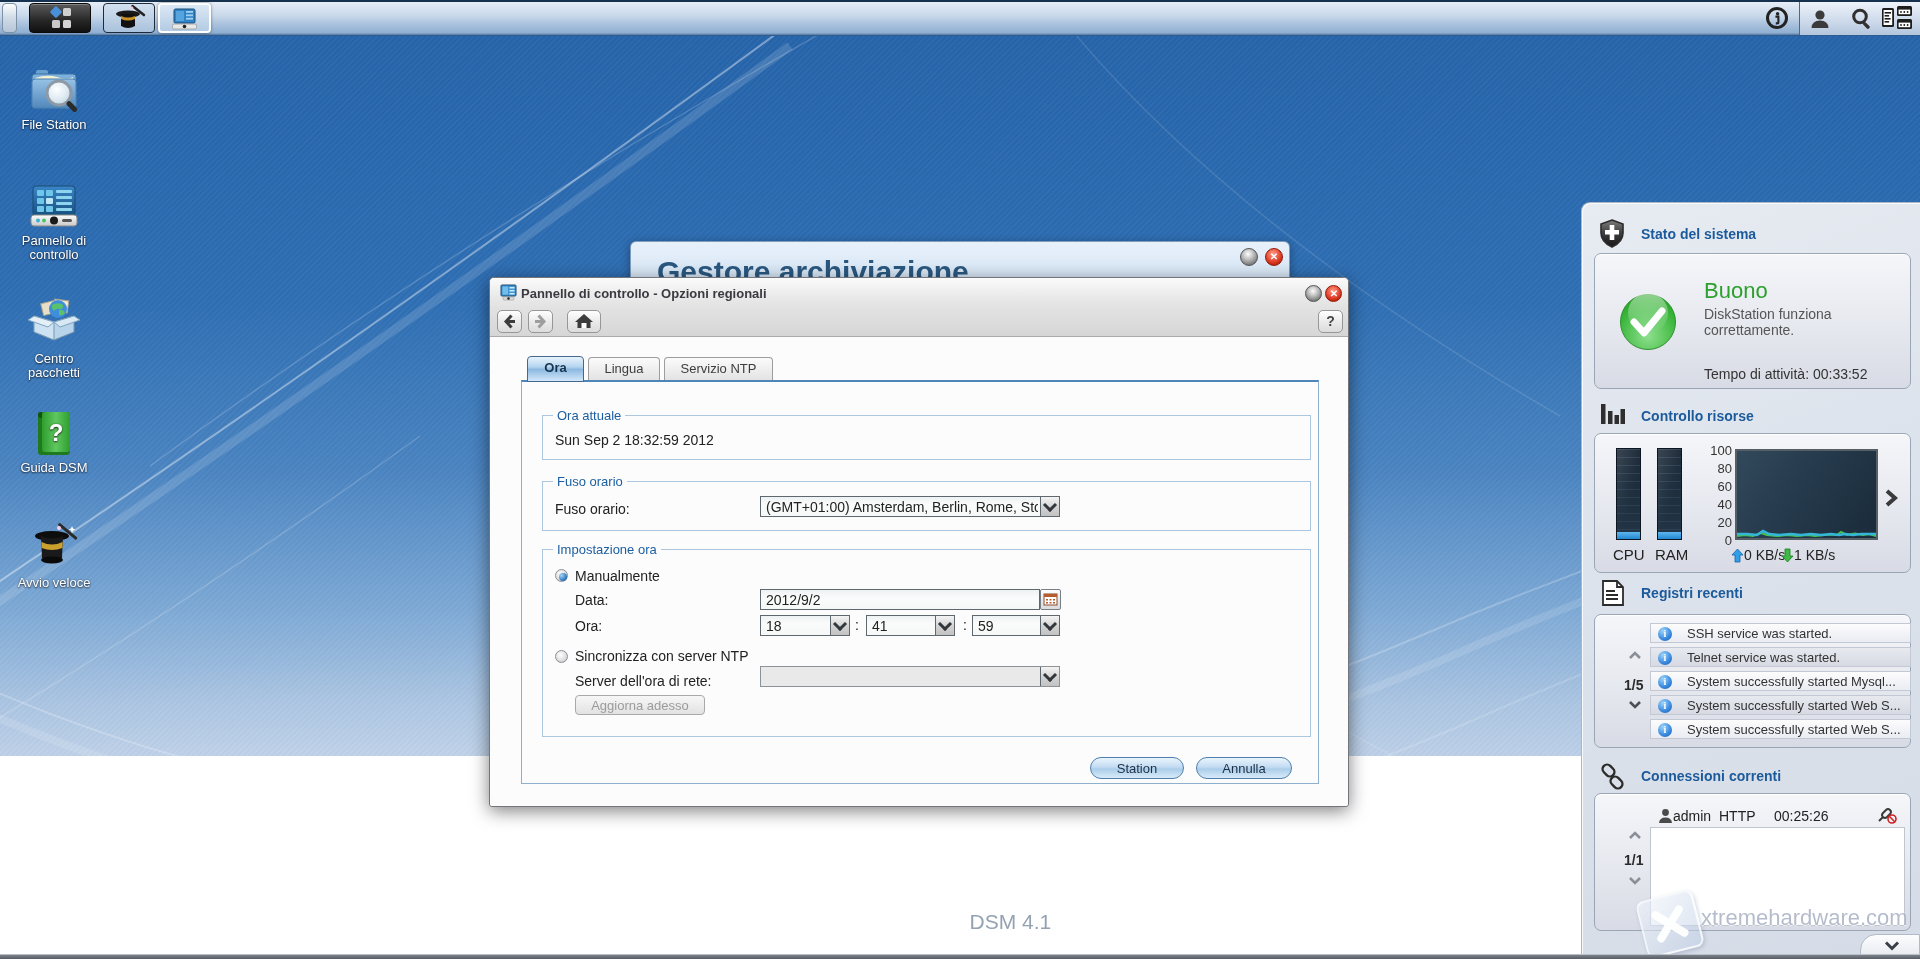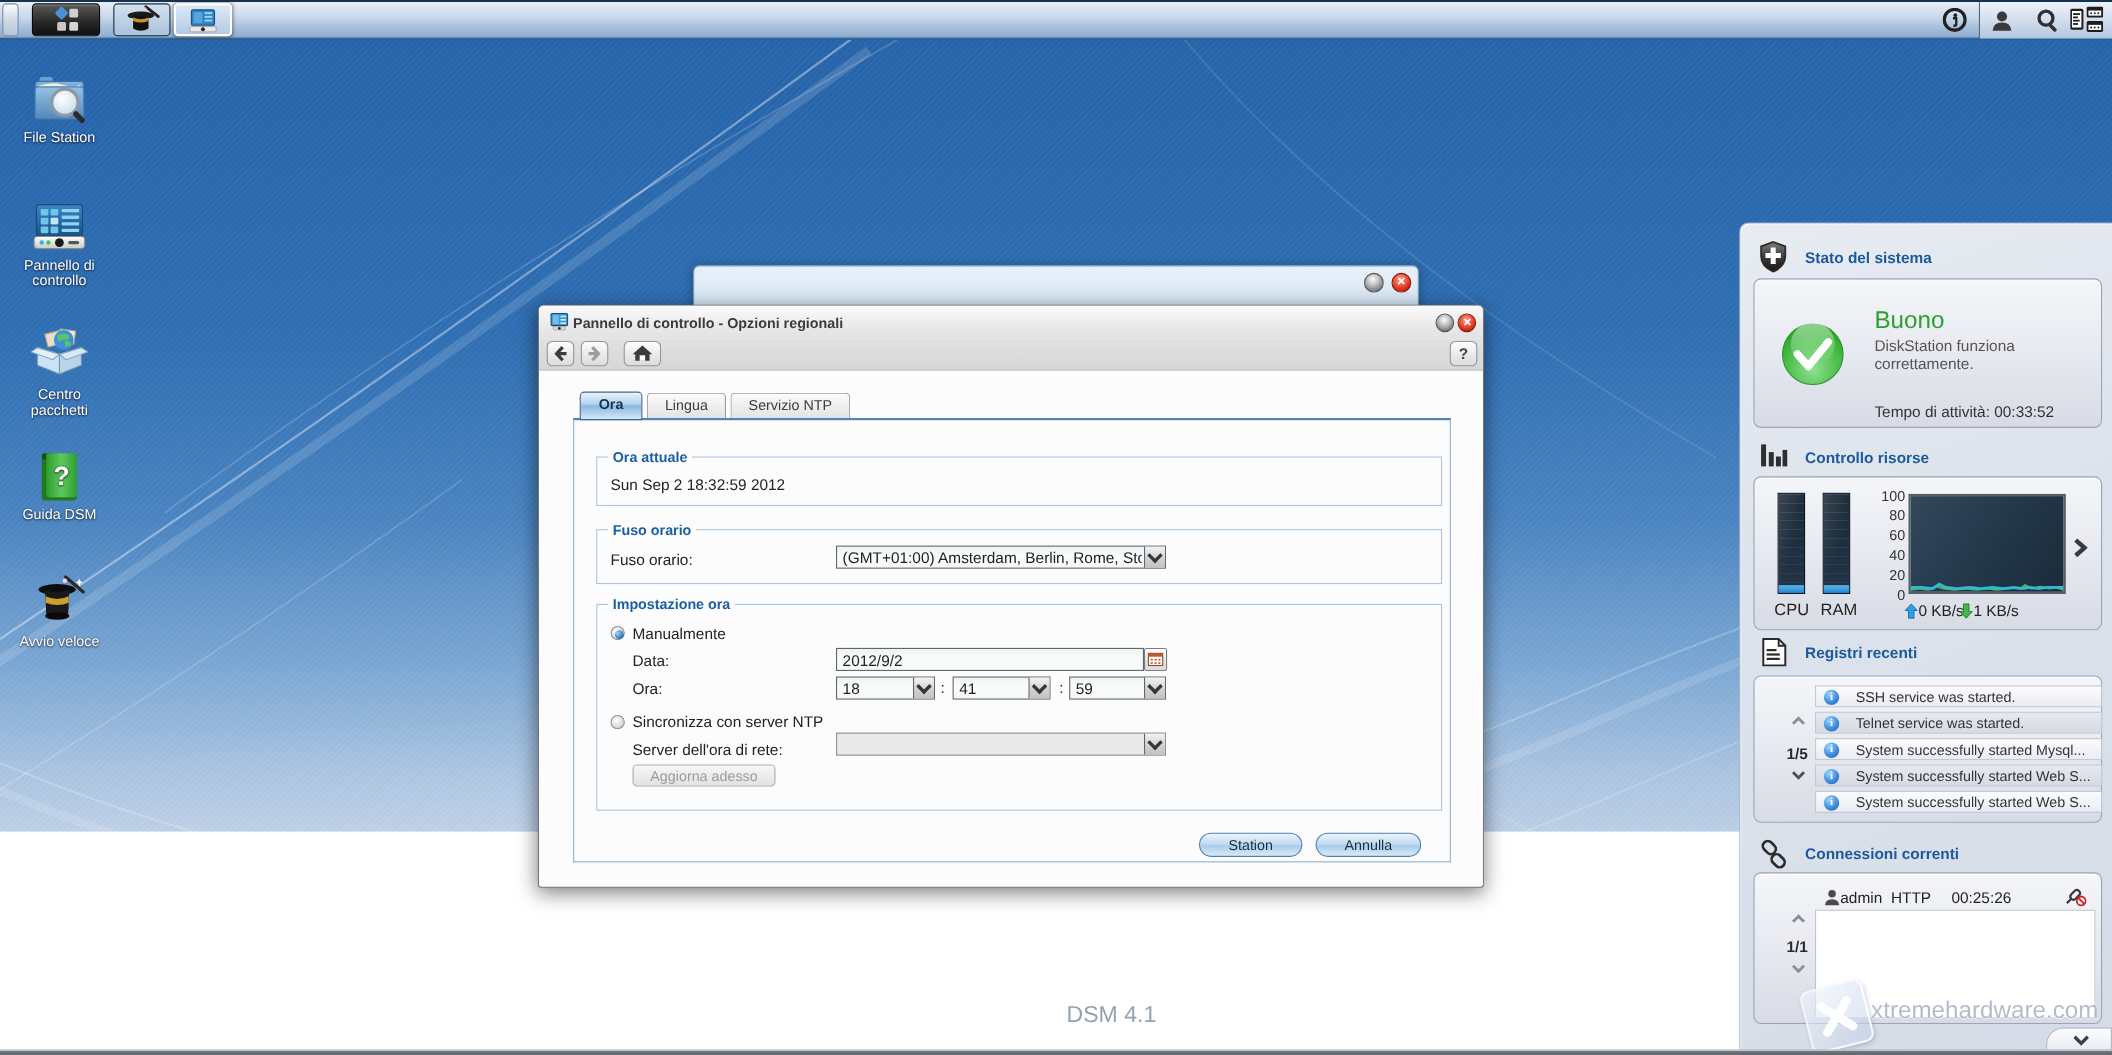--- a/index.html
+++ b/index.html
@@ -52,21 +52,21 @@
   background:linear-gradient(180deg,#fefefe,#e9e9e9 55%,#dcdcdc); }
 #wbody { position:absolute; left:0; top:59px; width:858px; height:469px; background:#fcfcfc; border-radius:0 0 3px 3px; }
 .tab { position:absolute; top:20px; height:23px; z-index:2; border:1px solid #9d9d9d; border-bottom:none; border-radius:4px 4px 0 0;
   font-size:13px; color:#3d3d3d; text-align:center; line-height:22px;
   background:linear-gradient(180deg,#fbfbfb,#e3e3e3); }
 .tab.active { border:1px solid #46688c; font-weight:bold; color:#17344f; height:26px; top:19px; z-index:3;
   background:linear-gradient(180deg,#e8f3fc 0%,#b7d6f0 40%,#8db9e0 52%,#d3e8fa 100%); }
 #panel { position:absolute; left:31px; top:43px; width:798px; height:404px;
   border:1px solid #8fb0cc; border-top:2px solid #4e86ba; background:#fcfcfd; }
 .fieldset { position:absolute; left:20px; width:769px; border:1px solid #abc6de; }
-.legend { position:absolute; left:10px; top:-8px; background:#fcfcfd; padding:0 4px; font-size:13px; font-weight:bold; color:#1c5fa0; }
+.legend { position:absolute; left:10px; top:-8px; background:#fcfcfd; padding:0 4px; font-size:13px; font-weight:normal; color:#1c5fa0; }
 .flabel { position:absolute; font-size:14px; color:#222; }
 .sel { position:absolute; height:21px; border:1px solid #60686f; background:linear-gradient(180deg,#eef2f3,#fafbfb 40%,#f6f8f8); }
 .sel .stxt { position:absolute; left:5px; top:2px; font-size:14px; color:#222; white-space:nowrap; overflow:hidden; }
 .sel .sbtn { position:absolute; right:0; top:0; bottom:0; width:19px; border-left:1px solid #60686f;
   background:linear-gradient(180deg,#f4f4f4,#d2d2d2 55%,#c2c2c2); }
 .sel .sbtn::after { content:""; position:absolute; left:4px; top:3px; width:7px; height:7px;
   border-right:3.2px solid #32373c; border-bottom:3.2px solid #32373c; transform:rotate(45deg); }
 .sel.disabled { background:#e9e9e9; border-color:#8b9298; }
 .rad { position:absolute; width:13px; height:13px; border-radius:50%;
   background:radial-gradient(circle at 4.5px 4px,#fff,#dcdcdc 60%,#b8b8b8); border:1px solid #8a9097; }
@@ -292,20 +292,21 @@
       <path d="M13.5 20 Q24 25 34.5 20 L34.5 26 Q24 30 13.5 26 Z" fill="#caa12c"></path>
       <ellipse cx="24" cy="38" rx="11" ry="3.4" fill="#0a0a0a"></ellipse>
       <rect x="28" y="8" width="24" height="3" rx="1.5" fill="#2b2b2b" transform="rotate(40 40 9)"></rect>
       <circle cx="31" cy="6" r="2" fill="#f7cfe2"></circle>
       <path d="M44 4 l1 2.4 2.4 1 -2.4 1 -1 2.4 -1-2.4 -2.4-1 2.4-1 Z" fill="#fff"></path>
     </svg>
     <div style="margin-top:6px">Avvio veloce</div>
   </div>
 
   <div id="bgwin">
+    <div class="t">Gestore archiviazione</div>
     <div class="sphere gray" style="right:31px;top:6px"></div>
     <div class="sphere red" style="right:6px;top:6px"></div>
   </div>
 
   <div id="win">
     <div id="wtitle">
       <svg class="abs" style="left:10px;top:6px" width="17" height="17" viewBox="0 0 17 17">
         <rect x="1" y="1" width="15" height="11" rx="1" fill="#3e97d4" stroke="#1b4d77"></rect>
         <rect x="2.5" y="2.5" width="5.5" height="8" fill="#74bde8"></rect>
         <rect x="9.5" y="3" width="5" height="1.5" fill="#cfeaf8"></rect>

